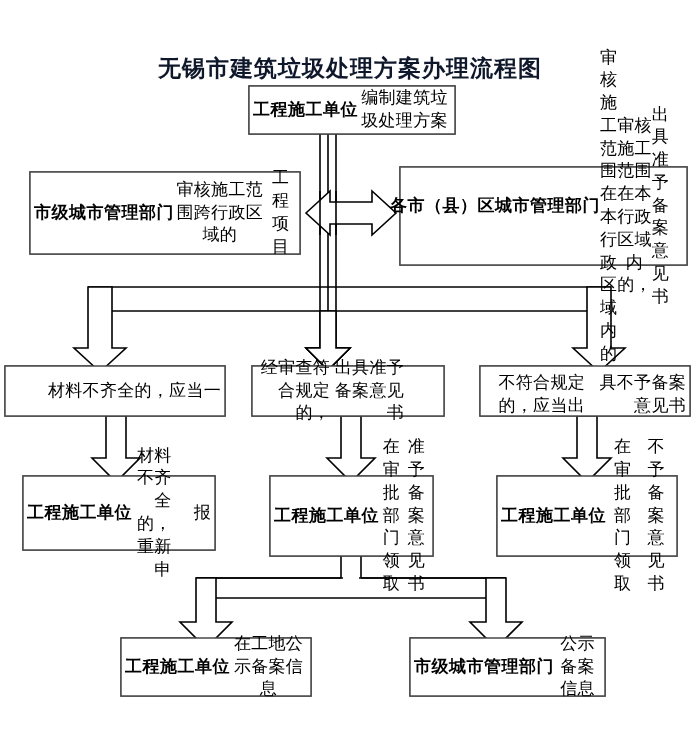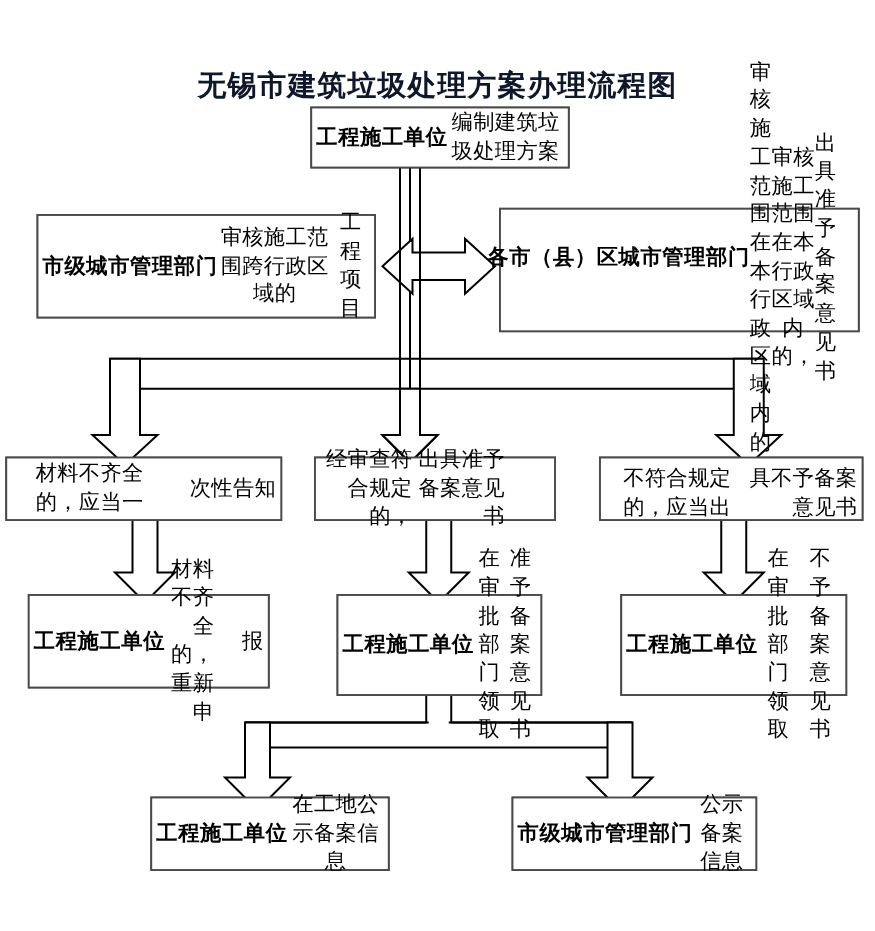--- a/index.html
+++ b/index.html
@@ -179,21 +179,20 @@
 
   <div class="node-box n-right">
     <div class="node-title">各市（县）区城市管理部门</div>
     <div class="node-body">审核施工范围在本行政区域内的</div>
     <div class="node-body">审核施工范围在本行政区域内的，</div>
     <div class="node-body">出具准予备案意见书</div>
   </div>
 
   <div class="node-box n-m1">
     <div class="node-body left-align">材料不齐全的，应当一</div>
-    <div class="node-body left-align">次性告知</div>
   </div>
 
   <div class="node-box n-m2">
     <div class="node-body left-align">经审查符合规定的，</div>
     <div class="node-body left-align">出具准予备案意见书</div>
   </div>
 
   <div class="node-box n-m3">
     <div class="node-body left-align">不符合规定的，应当出</div>
     <div class="node-body left-align">具不予备案意见书</div>

